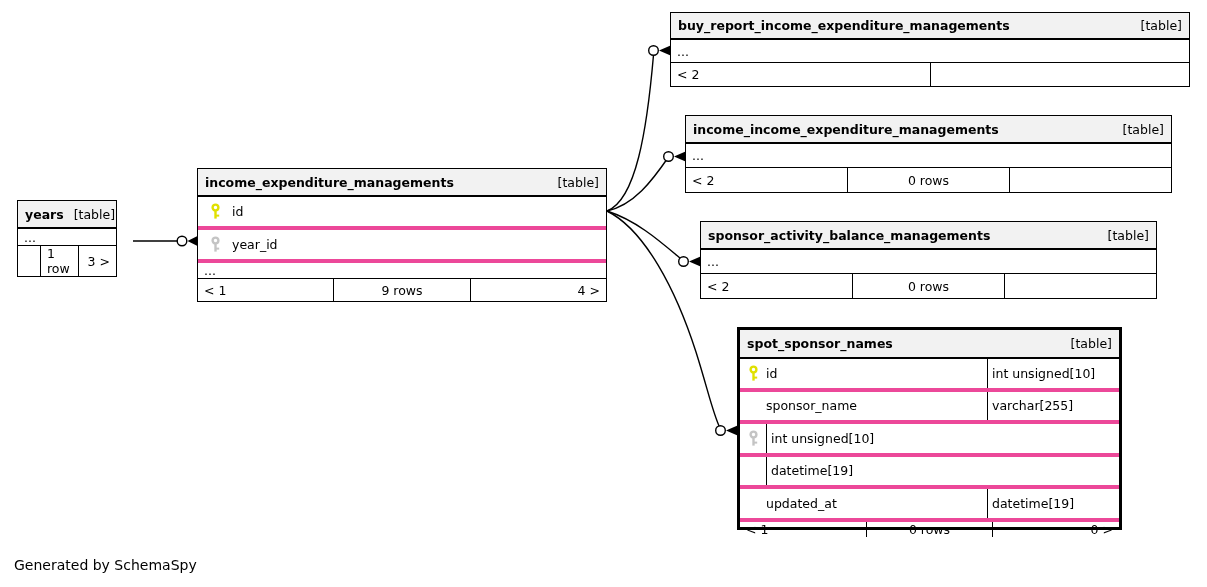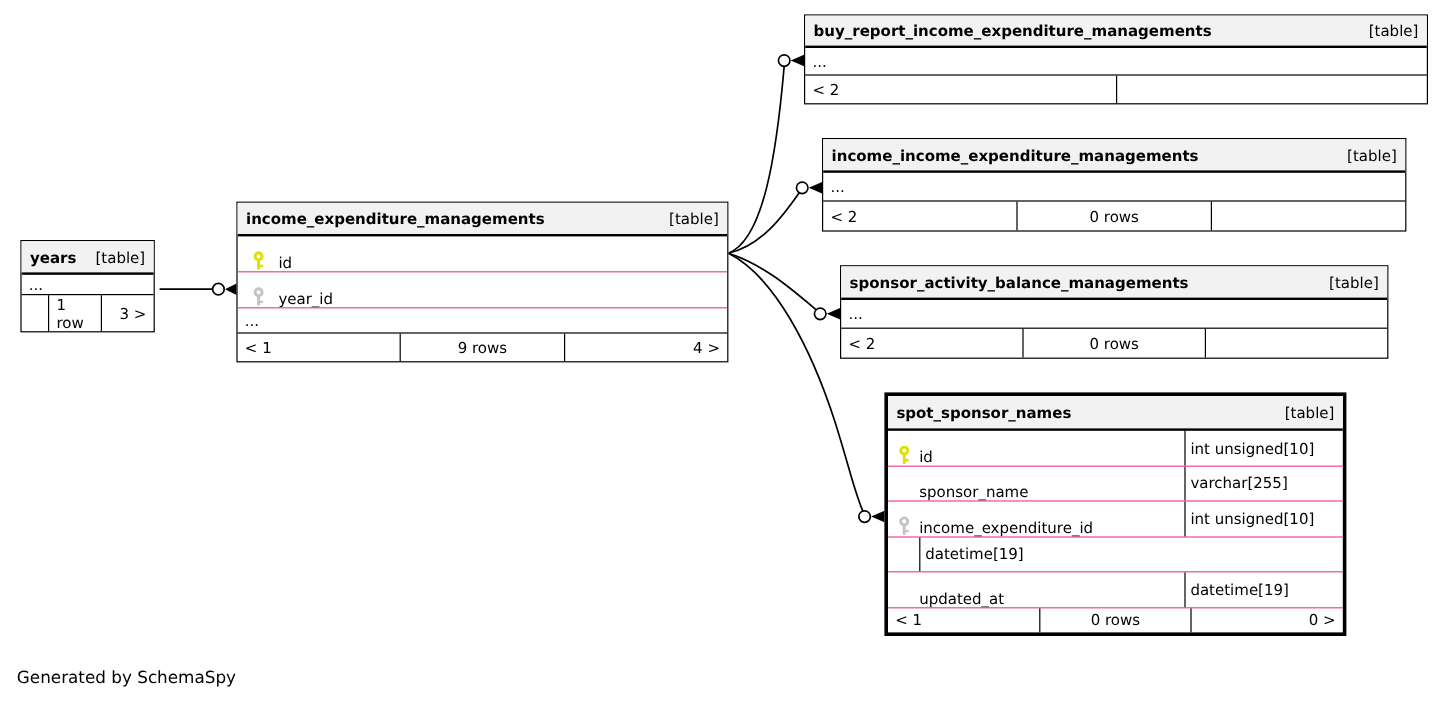--- a/index.html
+++ b/index.html
@@ -12,21 +12,21 @@
     position:absolute;z-index:2;box-sizing:border-box;background:#fff;
     border:1.5px solid #000;display:flex;flex-direction:column;font-size:12.5px;
   }
   .tbl.main{border-width:3px;}
   .thead{
     background:#f2f2f2;border-bottom:2px solid #000;display:flex;align-items:center;
     justify-content:space-between;padding:0 7px;flex:0 0 auto;white-space:nowrap;text-align:center;
   }
   .tname{font-weight:bold;}
   .ttag{margin-left:10px;}
-  .trow{border-bottom:1px solid #ec4899;display:flex;align-items:flex-end;flex:0 0 auto;white-space:nowrap;}
+  .trow{border-bottom:4px solid #ec4899;display:flex;align-items:center;flex:0 0 auto;white-space:nowrap;}
   .keycell{flex:0 0 34px;display:flex;align-items:center;justify-content:center;}
   .keycell.narrow{flex:0 0 26px;}
   .cname{flex:1 1 auto;overflow:hidden;}
   .typecell{
     flex:0 0 132px;align-self:stretch;display:flex;align-items:center;
     border-left:1px solid #000;padding:0 4px;box-sizing:border-box;overflow:hidden;
   }
   .tellip{border-bottom:1px solid #000;display:flex;align-items:center;padding:0 6px;flex:0 0 auto;}
   .tfoot{display:flex;flex:1 1 auto;align-items:stretch;}
   .fc{flex:1 1 0;display:flex;align-items:center;padding:0 6px;box-sizing:border-box;}
@@ -61,21 +61,21 @@
 
     <path class="rel" d="M607,211 C638,221 662,243 683.5,261"></path>
     <circle class="dot" cx="683.5" cy="261.5" r="4.8"></circle>
     <polygon class="arrow" points="689,261.5 700.5,256.5 700.5,266.5"></polygon>
 
     <path class="rel" d="M607,211 C645,230 676,290 696,352 C708,390 713,414 720,428"></path>
     <circle class="dot" cx="720.5" cy="430.5" r="4.8"></circle>
     <polygon class="arrow" points="726,430.5 737.5,425.5 737.5,435.5"></polygon>
   </svg>
 
-  <div class="tbl" style="left:17px;top:200px;width:112px;height:77px">
+  <div class="tbl" style="left:17px;top:200px;width:100px;height:77px">
     <div class="thead" style="height:26px">
       <span class="tname">years</span>
       <span class="ttag">[table]</span>
     </div>
     <div class="tellip" style="flex:1">...</div>
     <div class="tfoot" style="flex:0 0 23px">
       <span class="fc stub"></span>
       <span class="fc center">1 row</span>
       <span class="fc right">3 &gt;</span>
     </div>
@@ -174,21 +174,20 @@
       <span class="typecell">varchar[255]</span>
     </div>
     <div class="trow" style="height:28.5px">
       <span class="keycell narrow">
         <svg class="key" width="11" height="17" viewBox="0 0 11 17">
             <circle cx="5.5" cy="4.5" r="2.9" fill="none" stroke="#c4c4c4" stroke-width="2.4"></circle>
             <line x1="5.5" y1="7.6" x2="5.5" y2="15.6" stroke="#c4c4c4" stroke-width="2.4"></line>
             <line x1="5.5" y1="12.6" x2="9.2" y2="12.6" stroke="#c4c4c4" stroke-width="2"></line>
           </svg>
       </span>
-      <span class="cname">income_expenditure_id</span>
       <span class="typecell">int unsigned[10]</span>
     </div>
     <div class="trow" style="height:28.5px">
       <span class="keycell narrow"></span>
       <span class="typecell">datetime[19]</span>
     </div>
     <div class="trow" style="height:28.5px">
       <span class="keycell narrow"></span>
       <span class="cname">updated_at</span>
       <span class="typecell">datetime[19]</span>

